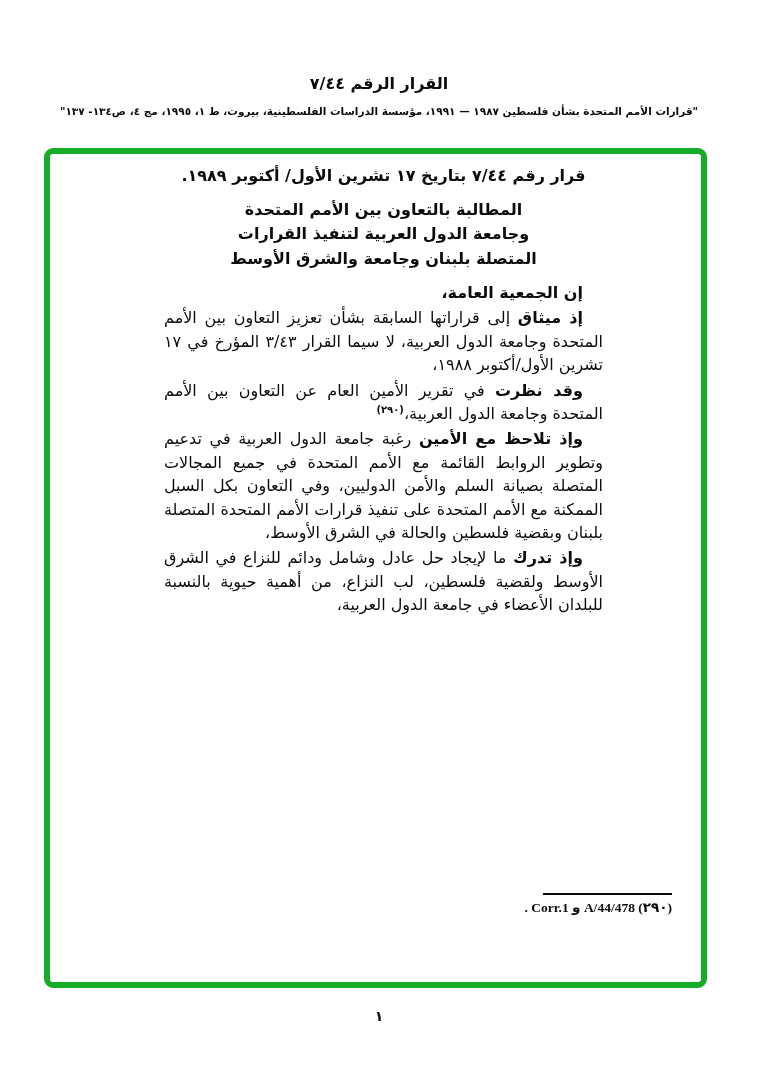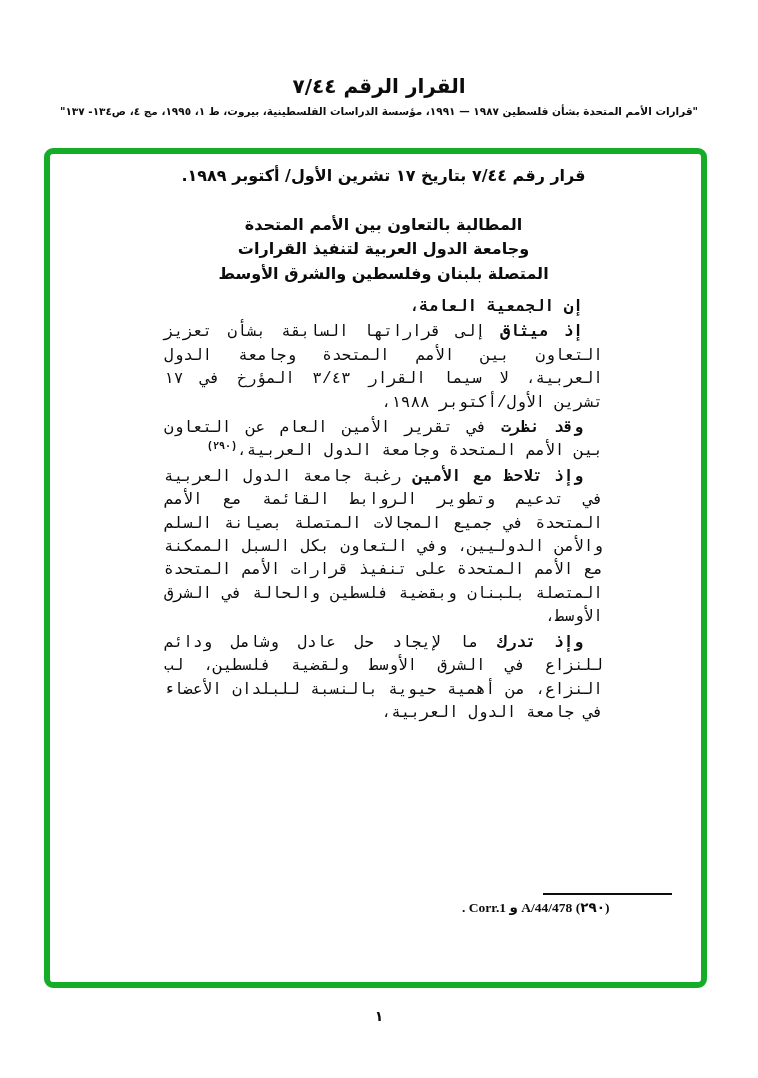--- a/index.html
+++ b/index.html
@@ -9,21 +9,21 @@
     font-family:"DejaVu Sans", sans-serif;
     color:#0c0c0c;
     position:relative;
     overflow:hidden;
   }
   .page { position:absolute; inset:0; }
 
   .doc-title {
     position:absolute; top:74px; left:0; width:758px;
     text-align:center; direction:rtl;
-    font-size:20px; font-weight:bold;
+    font-size:16px; font-weight:bold;
     letter-spacing:0.5px;
   }
   .doc-source {
     position:absolute; top:105px; left:0; width:758px;
     text-align:center; direction:rtl;
     font-size:10.5px; font-weight:bold;
     white-space:nowrap;
   }
 
   .green-frame {
@@ -39,51 +39,50 @@
     padding:10px 98px 0 114px;
     direction:rtl;
   }
 
   .doc-heading {
     text-align:center;
     font-weight:bold;
     font-size:16px;
     line-height:24.5px;
   }
-  .doc-heading .h-line1 { margin-bottom:24px; }
+  .doc-heading .h-line1 { margin-bottom:9px; }
 
   .doc-body {
     margin-top:10px;
     text-align:justify;
     font-size:16px;
     line-height:23.4px;
   }
   .doc-body p {
     margin:2px 0;
     text-indent:20px;
-    font-family:Liberation Mono, monospace;
   }
   .doc-body .lead { font-weight:bold; }
   .doc-body sup {
     font-size:10px;
     line-height:0;
     font-weight:bold;
   }
 
   .footnote-block {
     position:absolute; top:739px; right:29px;
     width:210px;
   }
   .footnote-rule {
     width:129px; height:2px; background:#0c0c0c;
     margin-left:auto; margin-right:0;
   }
   .footnote-text {
     margin-top:4px;
-    direction:rtl; text-align:left;
+    direction:rtl; text-align:right;
     font-family:"Liberation Serif","DejaVu Sans",serif;
     font-size:13.5px; font-weight:bold;
     white-space:nowrap;
   }
 
   .page-number {
     position:absolute; top:1008px; left:0; width:758px;
     text-align:center;
     font-size:14px; font-weight:bold;
   }
@@ -97,21 +96,21 @@
 
   <div class="doc-source">"قرارات الأمم المتحدة بشأن فلسطين ١٩٨٧ — ١٩٩١، مؤسسة الدراسات الفلسطينية، بيروت، ط ١، ١٩٩٥، مج ٤، ص١٣٤- ١٣٧"</div>
 
   <div class="green-frame">
     <div class="frame-content">
 
       <div class="doc-heading">
         <div class="h-line1">قرار رقم ٧/٤٤ بتاريخ ١٧ تشرين الأول/ أكتوبر ١٩٨٩.</div>
         <div>المطالبة بالتعاون بين الأمم المتحدة</div>
         <div>وجامعة الدول العربية لتنفيذ القرارات</div>
-        <div>المتصلة بلبنان وفلسطين والشرق الأوسط</div>
+        <div>المتصلة بلبنان وجامعة والشرق الأوسط</div>
       </div>
 
       <div class="doc-body" id="paragraphs">
           <p><span class="lead">إن الجمعية العامة،</span></p>
           <p><span class="lead">إذ ميثاق</span> إلى قراراتها السابقة بشأن تعزيز التعاون بين الأمم المتحدة وجامعة الدول العربية، لا سيما القرار ٣/٤٣ المؤرخ في ١٧ تشرين الأول/أكتوبر ١٩٨٨،</p>
           <p><span class="lead">وقد نظرت</span> في تقرير الأمين العام عن التعاون بين الأمم المتحدة وجامعة الدول العربية،<sup>(٢٩٠)</sup></p>
           <p><span class="lead">وإذ تلاحظ مع الأمين</span> رغبة جامعة الدول العربية في تدعيم وتطوير الروابط القائمة مع الأمم المتحدة في جميع المجالات المتصلة بصيانة السلم والأمن الدوليين، وفي التعاون بكل السبل الممكنة مع الأمم المتحدة على تنفيذ قرارات الأمم المتحدة المتصلة بلبنان وبقضية فلسطين والحالة في الشرق الأوسط،</p>
           <p><span class="lead">وإذ تدرك</span> ما لإيجاد حل عادل وشامل ودائم للنزاع في الشرق الأوسط ولقضية فلسطين، لب النزاع، من أهمية حيوية بالنسبة للبلدان الأعضاء في جامعة الدول العربية،</p>
         </div>
 

